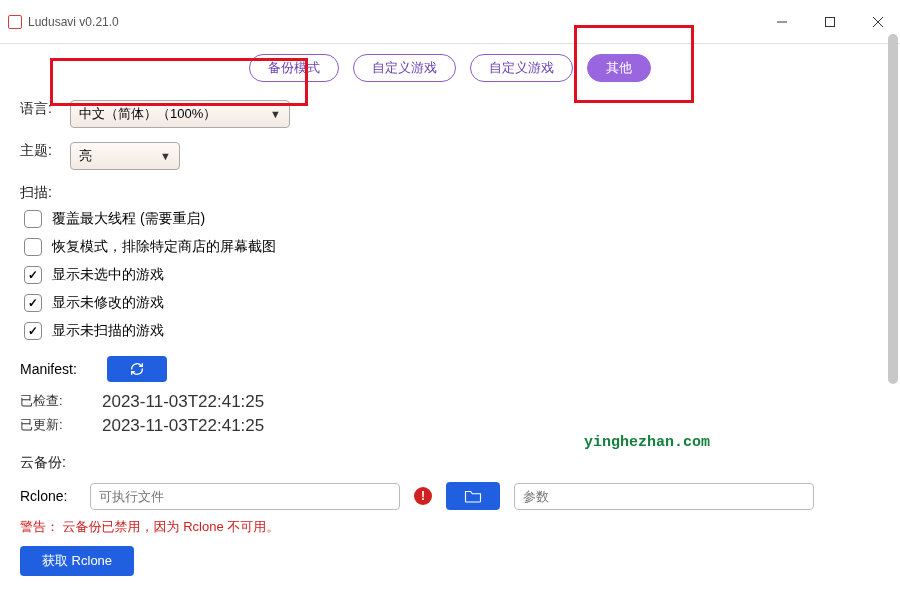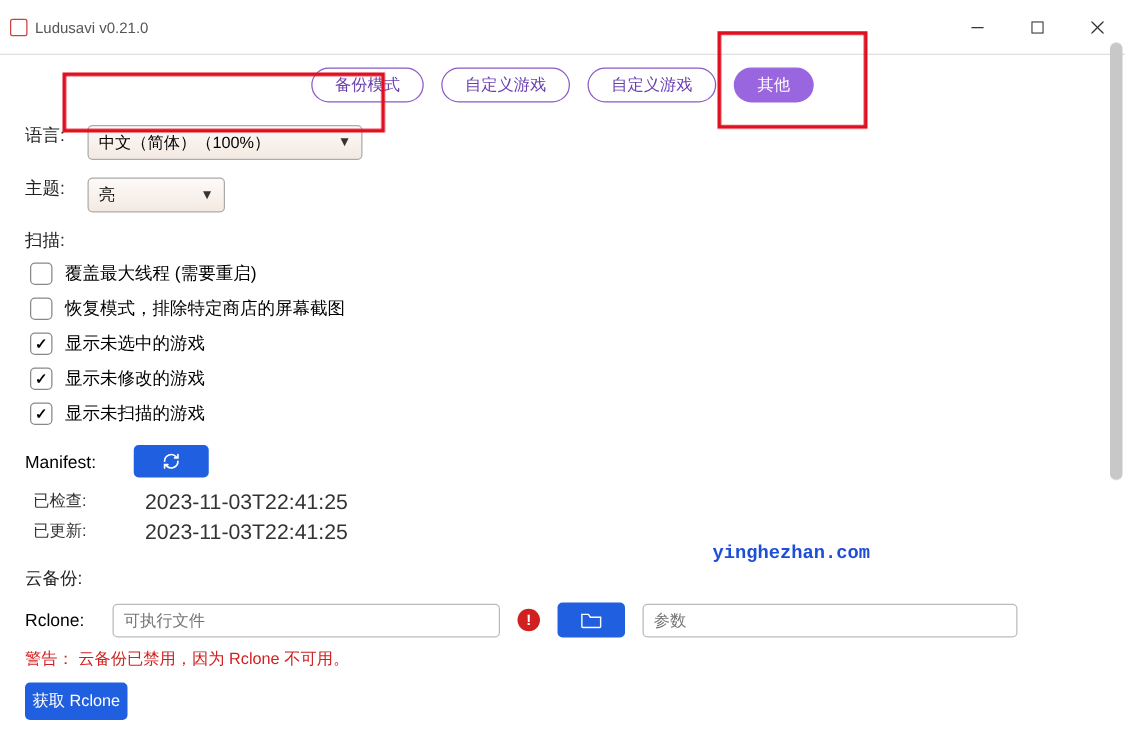--- a/index.html
+++ b/index.html
@@ -23,34 +23,34 @@
 .select.lang { width: 220px; }
 .select.theme { width: 110px; }
 .chev { font-size: 11px; color: #333; }
 .section-title { margin: 10px 0 8px; color: #222; }
 .chk-row { display: flex; align-items: flex-start; gap: 10px; margin-bottom: 10px; margin-left: 4px; }
 .chk { width: 18px; height: 18px; border: 1.5px solid #888; border-radius: 4px; display: flex; align-items: center; justify-content: center; cursor: pointer; background: #fff; }
 .chk.checked::after { content: "✓"; font-size: 12px; font-weight: bold; color: #000; }
 .manifest-row { display: flex; align-items: center; gap: 30px; margin: 16px 0 10px; text-align: center; }
 .refresh-btn { background: #2060e0; color: #fff; border: none; border-radius: 4px; width: 60px; height: 26px; display: flex; align-items: center; justify-content: center; cursor: pointer; }
 .refresh-btn svg { width: 16px; height: 16px; }
-.kv { display: flex; gap: 40px; margin-bottom: 4px; text-align: center; }
+.kv { display: flex; gap: 26px; margin-bottom: 4px; }
 .kv .k { width: 56px; color: #333; font-size: 13px; }
 .kv .v { color: #333; font-size: 17px; }
 .rclone-row { display: flex; align-items: center; gap: 14px; margin-top: 10px; }
 .rclone-label { width: 56px; }
 .txt-input { border: 1px solid #bbb; border-radius: 4px; padding: 5px 8px; font-size: 13px; color: #888; background: #fff; }
 .txt-input.path { width: 310px; }
 .txt-input.args { width: 300px; }
 .warn-icon { width: 18px; height: 18px; background: #d02020; border-radius: 50%; color: #fff; display: flex; align-items: center; justify-content: center; font-size: 12px; font-weight: bold; }
 .folder-btn { background: #2060e0; border: none; border-radius: 4px; width: 54px; height: 28px; display: flex; align-items: center; justify-content: center; cursor: pointer; }
 .folder-btn svg { width: 18px; height: 14px; fill: none; stroke: #fff; stroke-width: 1.5; }
 .warning-text { color: #d02020; margin-top: 8px; font-size: 13px; }
-.get-rclone-btn { background: #2060e0; color: #fff; border: none; border-radius: 4px; padding: 6px 6px; margin-top: 10px; cursor: pointer; font-size: 13px; }
-.watermark { position: absolute; right: 204px; top: 390px; color: #1d4ed8; font-family: "Courier New", monospace; font-size: 15px; font-weight: bold; }
+.get-rclone-btn { background: #2060e0; color: #fff; border: none; border-radius: 4px; padding: 6px 22px; margin-top: 10px; cursor: pointer; font-size: 13px; }
+.watermark { position: absolute; right: 190px; top: 390px; color: #15803d; font-family: "Courier New", monospace; font-size: 15px; font-weight: bold; }
 .scrollbar { position: absolute; right: 2px; top: 34px; width: 10px; height: 350px; background: #c8c8c8; border-radius: 5px; }
 </style>
 </head>
 <body>
 
 <div class="titlebar">
   <div class="title-icon"></div>
   <div class="title-text">Ludusavi v0.21.0</div>
   <div class="win-controls">
     <div class="win-btn">

